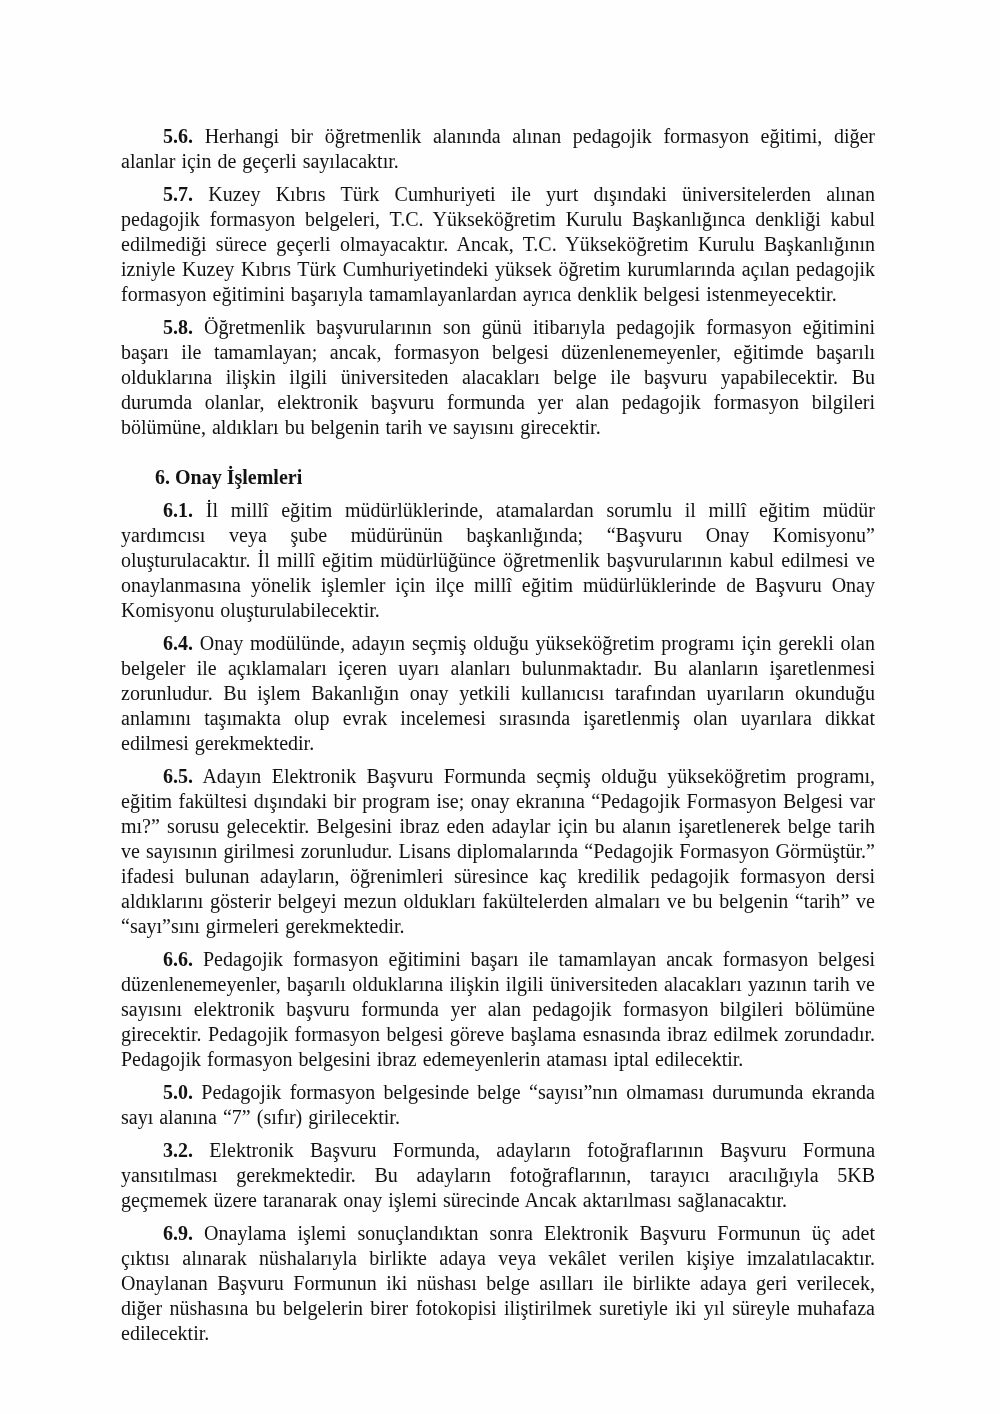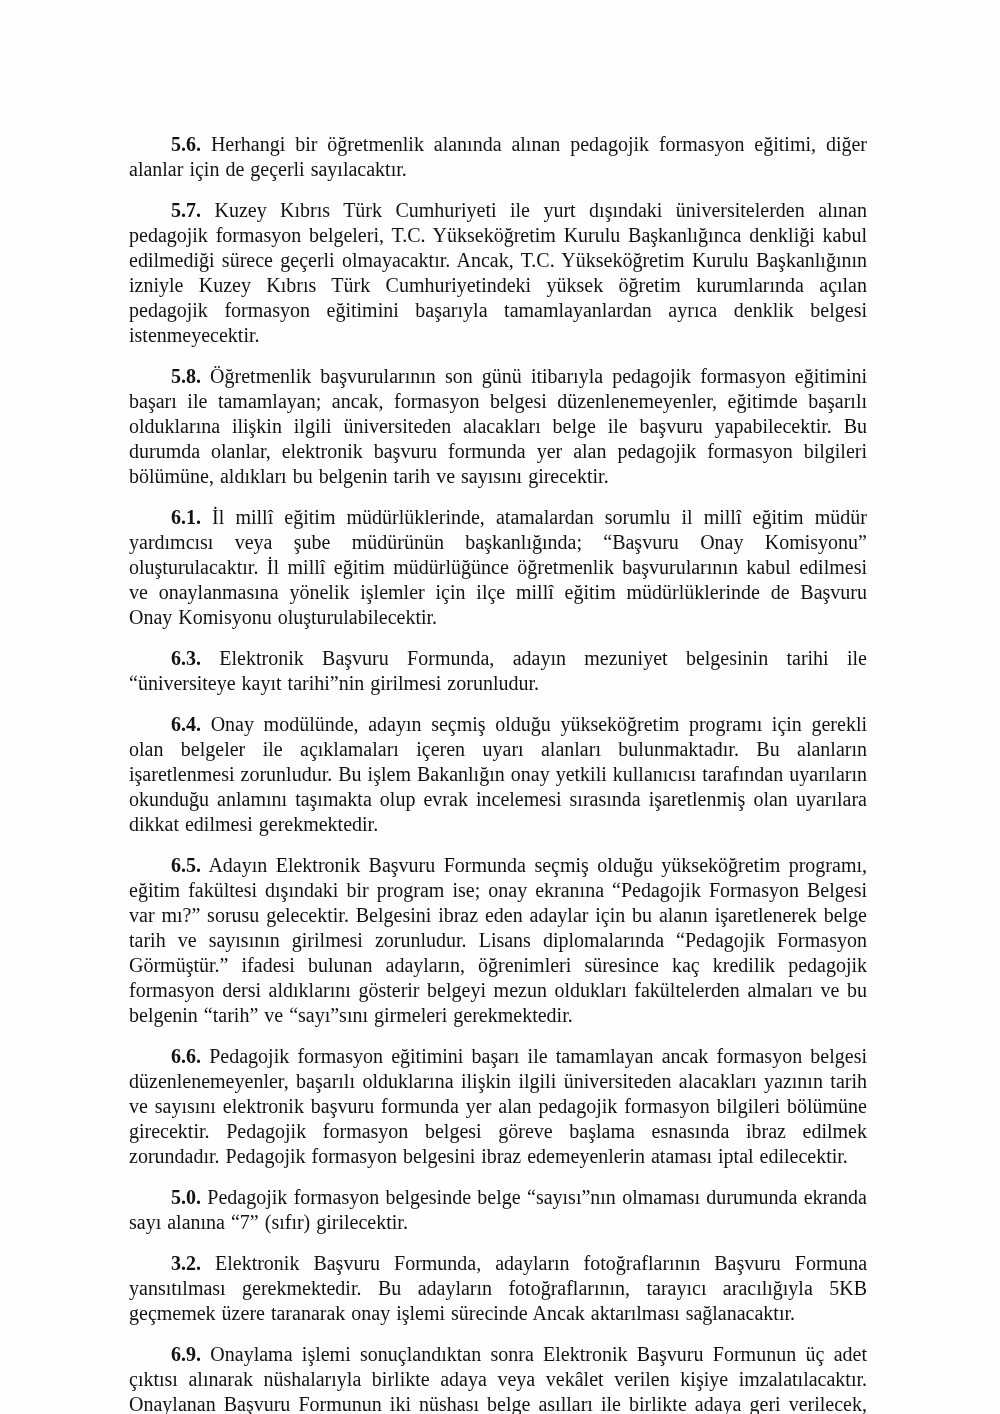--- a/index.html
+++ b/index.html
@@ -16,21 +16,21 @@
     font-family: "Liberation Serif", serif;
     color: #121212;
   }
   .text-block {
     position: absolute;
     left: 113px;
     top: 116px;
     width: 770px;
   }
   p.para {
-    margin: 16px;
+    margin: 8px;
     font-size: 20px;
     line-height: 25px;
     text-align: justify;
     text-indent: 42px;
     word-spacing: 1px;
   }
   p.para .num {
     font-weight: bold;
   }
   p.heading {
@@ -46,25 +46,25 @@
 
 <div class="page">
   <div class="text-block">
 
     <p class="para"><span class="num">5.6.</span> <span>Herhangi bir öğretmenlik alanında alınan pedagojik formasyon eğitimi, diğer alanlar için de geçerli sayılacaktır.</span></p>
 
     <p class="para"><span class="num">5.7.</span> <span>Kuzey Kıbrıs Türk Cumhuriyeti ile yurt dışındaki üniversitelerden alınan pedagojik formasyon belgeleri, T.C. Yükseköğretim Kurulu Başkanlığınca denkliği kabul edilmediği sürece geçerli olmayacaktır. Ancak, T.C. Yükseköğretim Kurulu Başkanlığının izniyle Kuzey Kıbrıs Türk Cumhuriyetindeki yüksek öğretim kurumlarında açılan pedagojik formasyon eğitimini başarıyla tamamlayanlardan ayrıca denklik belgesi istenmeyecektir.</span></p>
 
     <p class="para"><span class="num">5.8.</span> <span>Öğretmenlik başvurularının son günü itibarıyla pedagojik formasyon eğitimini başarı ile tamamlayan; ancak, formasyon belgesi düzenlenemeyenler, eğitimde başarılı olduklarına ilişkin ilgili üniversiteden alacakları belge ile başvuru yapabilecektir. Bu durumda olanlar, elektronik başvuru formunda yer alan pedagojik formasyon bilgileri bölümüne, aldıkları bu belgenin tarih ve sayısını girecektir.</span></p>
 
+    <p class="heading">6. Onay İşlemleri</p>
 
     <p class="para"><span class="num">6.1.</span> <span>İl millî eğitim müdürlüklerinde, atamalardan sorumlu il millî eğitim müdür yardımcısı veya şube müdürünün başkanlığında; “Başvuru Onay Komisyonu” oluşturulacaktır. İl millî eğitim müdürlüğünce öğretmenlik başvurularının kabul edilmesi ve onaylanmasına yönelik işlemler için ilçe millî eğitim müdürlüklerinde de Başvuru Onay Komisyonu oluşturulabilecektir.</span></p>
 
 
-    <p class="para"><span class="num">6.3.</span> <span>Elektronik Başvuru Formunda, adayın mezuniyet belgesinin tarihi ile “üniversiteye kayıt tarihi”nin girilmesi zorunludur.</span></p>
 
     <p class="para"><span class="num">6.4.</span> <span>Onay modülünde, adayın seçmiş olduğu yükseköğretim programı için gerekli olan belgeler ile açıklamaları içeren uyarı alanları bulunmaktadır. Bu alanların işaretlenmesi zorunludur. Bu işlem Bakanlığın onay yetkili kullanıcısı tarafından uyarıların okunduğu anlamını taşımakta olup evrak incelemesi sırasında işaretlenmiş olan uyarılara dikkat edilmesi gerekmektedir.</span></p>
 
     <p class="para"><span class="num">6.5.</span> <span>Adayın Elektronik Başvuru Formunda seçmiş olduğu yükseköğretim programı, eğitim fakültesi dışındaki bir program ise; onay ekranına “Pedagojik Formasyon Belgesi var mı?” sorusu gelecektir. Belgesini ibraz eden adaylar için bu alanın işaretlenerek belge tarih ve sayısının girilmesi zorunludur. Lisans diplomalarında “Pedagojik Formasyon Görmüştür.” ifadesi bulunan adayların, öğrenimleri süresince kaç kredilik pedagojik formasyon dersi aldıklarını gösterir belgeyi mezun oldukları fakültelerden almaları ve bu belgenin “tarih” ve “sayı”sını girmeleri gerekmektedir.</span></p>
 
     <p class="para"><span class="num">6.6.</span> <span>Pedagojik formasyon eğitimini başarı ile tamamlayan ancak formasyon belgesi düzenlenemeyenler, başarılı olduklarına ilişkin ilgili üniversiteden alacakları yazının tarih ve sayısını elektronik başvuru formunda yer alan pedagojik formasyon bilgileri bölümüne girecektir. Pedagojik formasyon belgesi göreve başlama esnasında ibraz edilmek zorundadır. Pedagojik formasyon belgesini ibraz edemeyenlerin ataması iptal edilecektir.</span></p>
 
     <p class="para"><span class="num">5.0.</span> <span>Pedagojik formasyon belgesinde belge “sayısı”nın olmaması durumunda ekranda sayı alanına “7” (sıfır) girilecektir.</span></p>
 
     <p class="para"><span class="num">3.2.</span> <span>Elektronik Başvuru Formunda, adayların fotoğraflarının Başvuru Formuna yansıtılması gerekmektedir. Bu adayların fotoğraflarının, tarayıcı aracılığıyla 5KB geçmemek üzere taranarak onay işlemi sürecinde Ancak aktarılması sağlanacaktır.</span></p>

